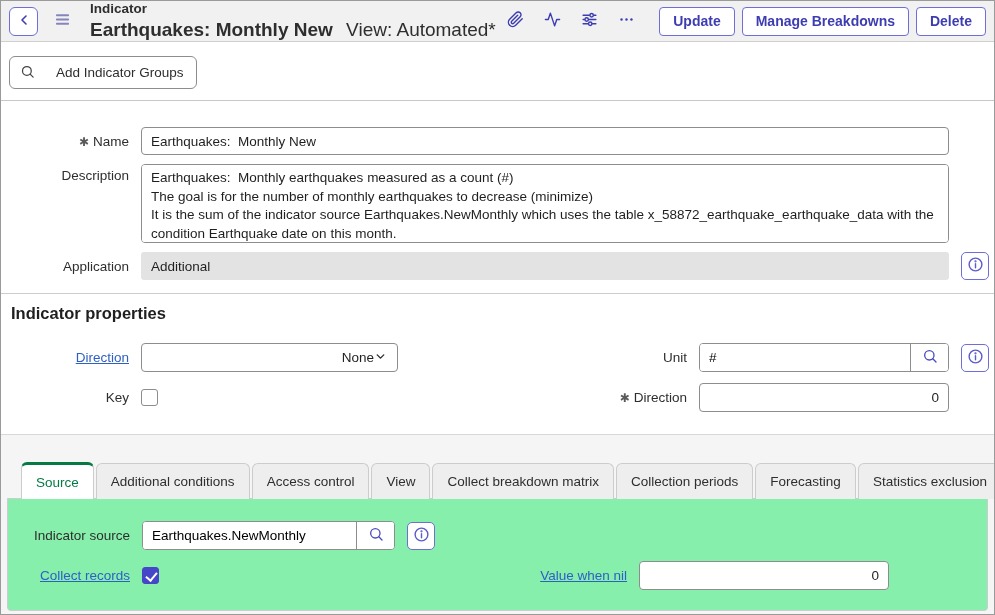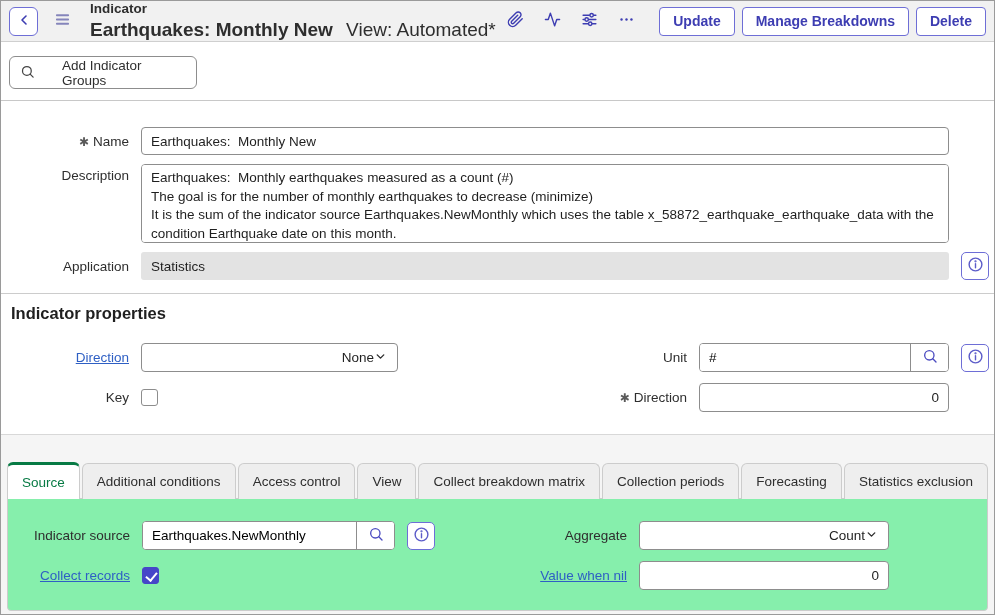--- a/index.html
+++ b/index.html
@@ -65,21 +65,21 @@
     flex: 0 0 59px;
     background: #fff;
     border-bottom: 1px solid #c8c8c8;
     padding: 14px 8px 0 8px;
   }
   .groups-search {
     width: 188px; height: 33px;
     border: 1px solid #8d8d8d;
     border-radius: 6px;
     display: flex; align-items: center;
-    padding: 0 10px; gap: 27px;
+    padding: 0 10px; gap: 21px;
     background: #fff; cursor: text;
   }
   .groups-search span { color: #2e2e2e; }
 
   
   .form-card {
     background: #fff;
     padding: 26px 0 18px 0;
     border-bottom: 1px solid #d8d8d8;
   }
@@ -151,21 +151,21 @@
     content: ""; position: absolute; left: 5px; top: 1.5px;
     width: 5px; height: 9px;
     border: solid #fff; border-width: 0 2px 2px 0;
     transform: rotate(40deg);
   }
   .num-right { text-align: right; }
   .mr45 { margin-right: 45px; }
 
   
   .tab-zone { flex: 1; background: #f5f5f5; padding: 28px 6px 0 6px; }
-  .tabs { display: flex; gap: 2px; margin-left: 0; position: relative; z-index: 2; margin-bottom: -1px; }
+  .tabs { display: flex; gap: 2px; margin-left: 14px; position: relative; z-index: 2; margin-bottom: -1px; }
   .tab {
     height: 36px; display: flex; align-items: center;
     padding: 0 14px;
     background: #eeeeee;
     border: 1px solid #cccccc; border-bottom: none;
     border-radius: 6px 6px 0 0;
     color: #2e2e2e; cursor: pointer; white-space: nowrap;
   }
   .tab.active {
     background: #fff; color: #077a44;
@@ -275,21 +275,21 @@
     <div class="row top">
       <div class="lbl">Description</div>
       <textarea class="textarea" style="">Earthquakes:  Monthly earthquakes measured as a count (#)
 The goal is for the number of monthly earthquakes to decrease (minimize)
 It is the sum of the indicator source Earthquakes.NewMonthly which uses the table x_58872_earthquake_earthquake_data with the condition Earthquake date on this month.</textarea>
     </div>
 
     <div class="row" style="margin-bottom:0">
       <div class="lbl">Application</div>
       <div class="readonly-field">
-        <span>Statistics</span>
+        <span>Additional</span>
       </div>
       <button class="info-btn">
         <span>
           <svg width="17" height="17" viewBox="0 0 24 24" fill="none" stroke="#5c5cc9" stroke-width="2" stroke-linecap="round">
               <circle cx="12" cy="12" r="9"></circle>
               <line x1="12" y1="11" x2="12" y2="16.5"></line>
               <circle cx="12" cy="7.5" r="0.6" fill="#5c5cc9"></circle>
             </svg>
         </span>
       </button>
@@ -381,31 +381,20 @@
           <button class="info-btn">
             <span>
               <svg width="17" height="17" viewBox="0 0 24 24" fill="none" stroke="#5c5cc9" stroke-width="2" stroke-linecap="round">
                   <circle cx="12" cy="12" r="9"></circle>
                   <line x1="12" y1="11" x2="12" y2="16.5"></line>
                   <circle cx="12" cy="7.5" r="0.6" fill="#5c5cc9"></circle>
                 </svg>
             </span>
           </button>
         </div>
-        <div class="half-r">
-          <div class="lbl">Aggregate</div>
-          <div class="select w250 mr45">
-            <span class="sel-val">Count</span>
-            <span>
-              <svg width="13" height="13" viewBox="0 0 24 24" fill="none" stroke="#2e2e2e" stroke-width="2.6" stroke-linecap="round" stroke-linejoin="round">
-                  <polyline points="6 9 12 15 18 9"></polyline>
-                </svg>
-            </span>
-          </div>
-        </div>
       </div>
 
       <div class="split" style="margin-bottom:0">
         <div class="half-l">
           <div class="lbl">
             <span class="link">Collect records</span>
           </div>
           <div class="checkbox checked"></div>
         </div>
         <div class="half-r">

